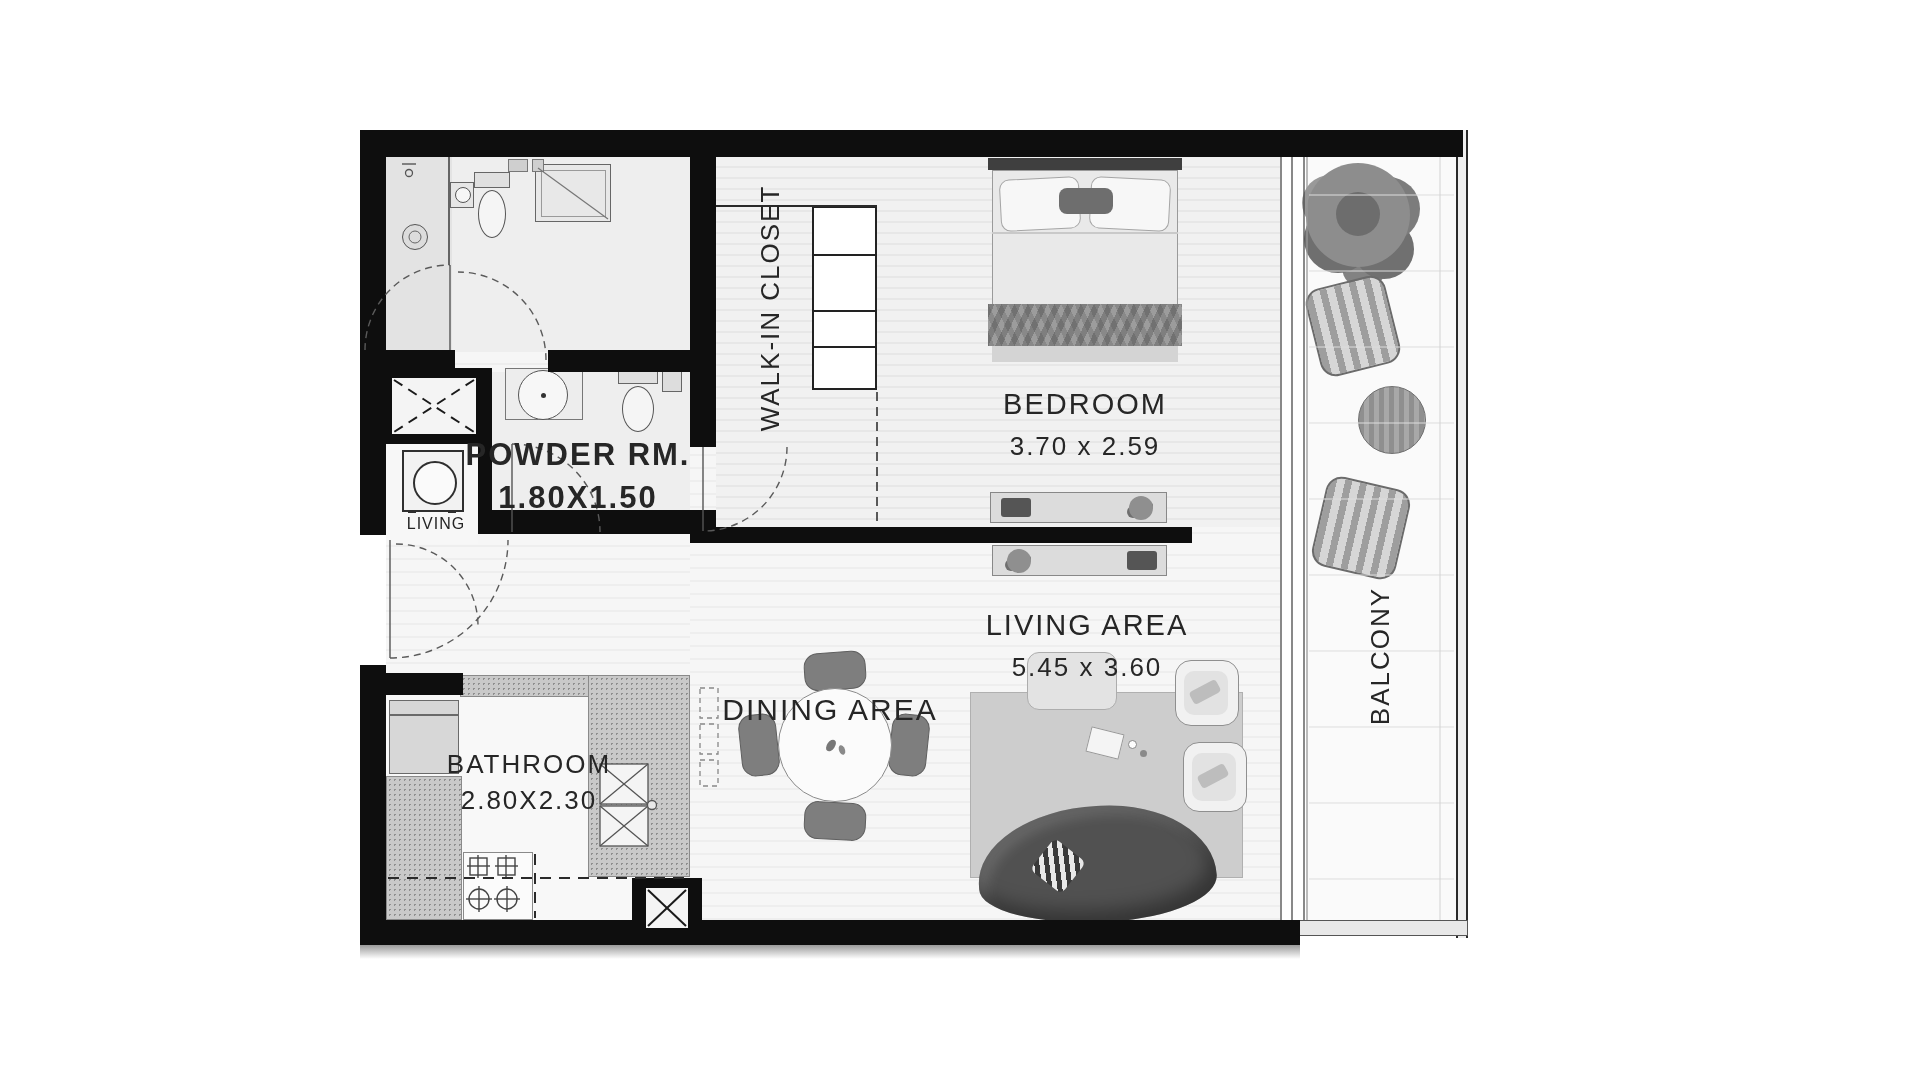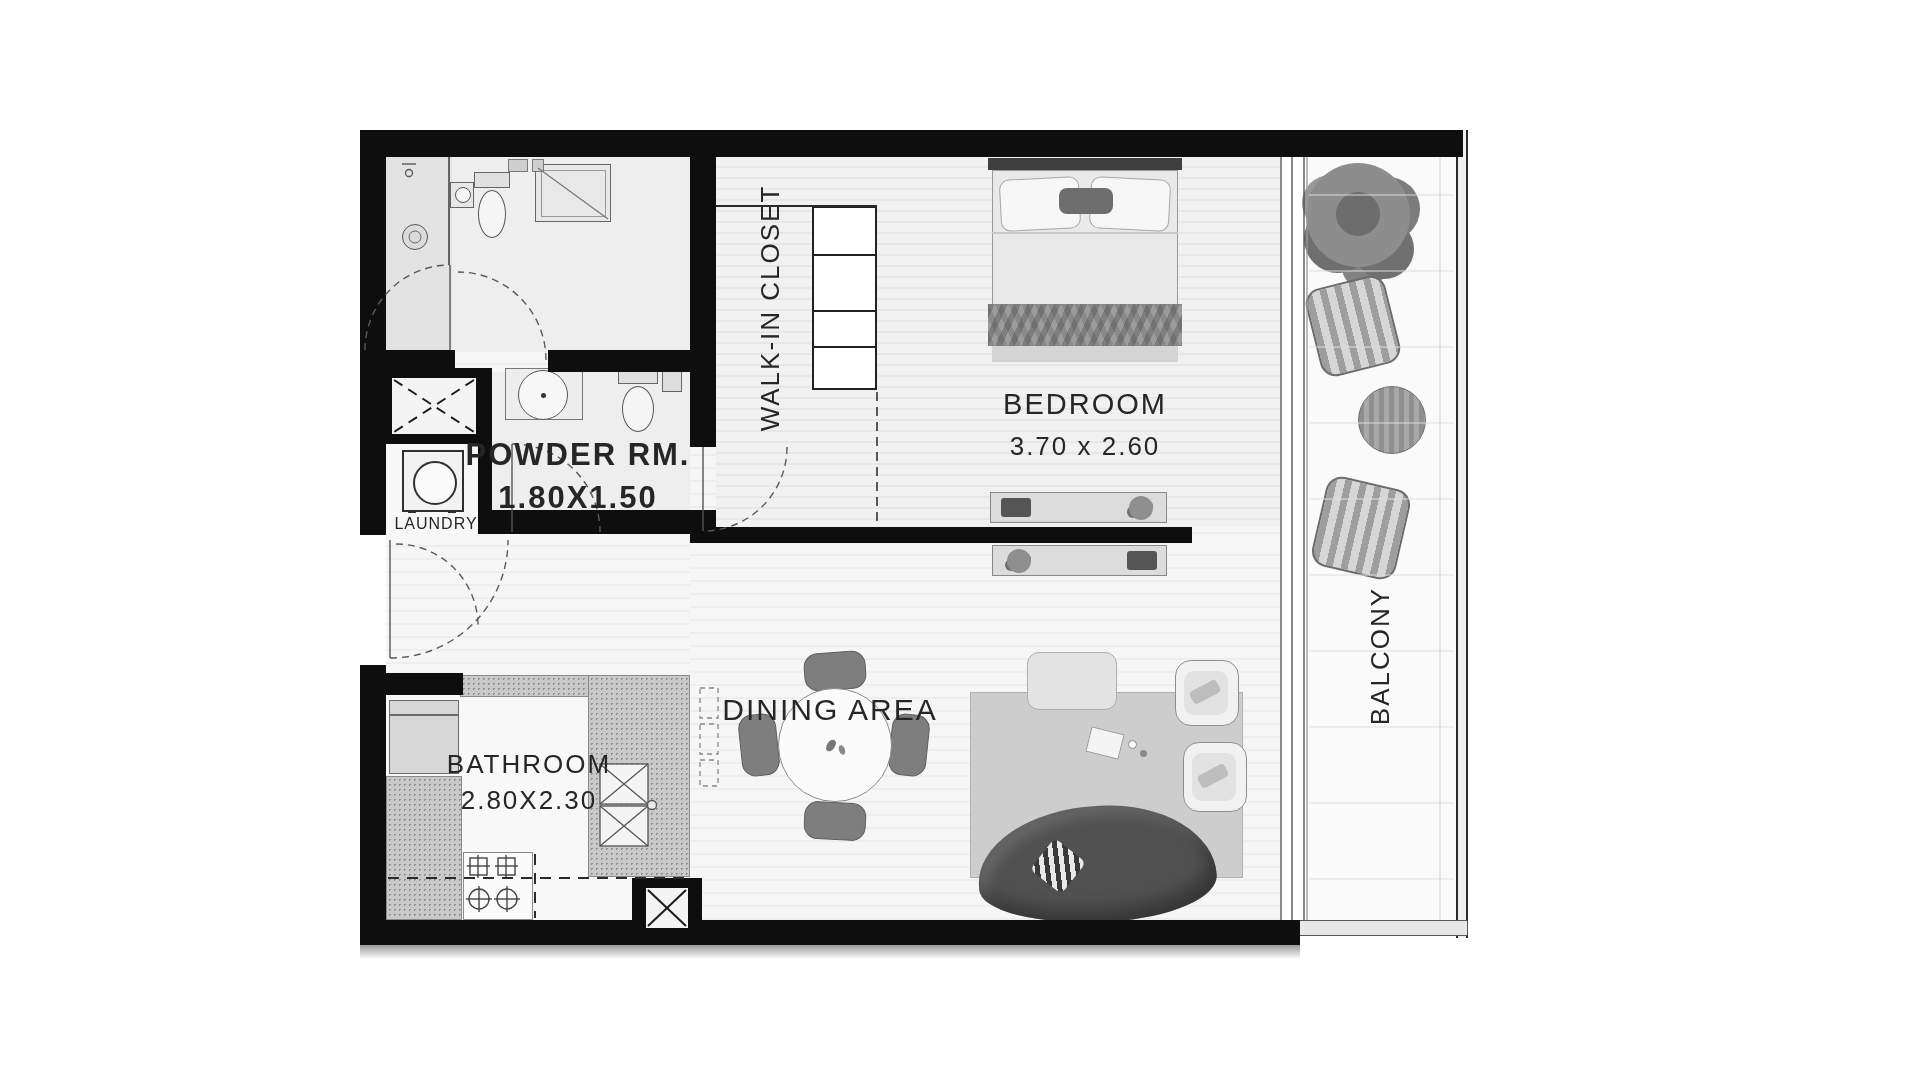--- a/index.html
+++ b/index.html
@@ -242,33 +242,37 @@
       <line x1="408" y1="512" x2="416" y2="512"></line>
         <line x1="448" y1="512" x2="456" y2="512"></line>
     </g>
   </svg>
 
   <div class="lbl vert sz26" style="left:770px;top:308px;">
     <span>WALK-IN CLOSET</span>
   </div>
   <div class="lbl sz29" style="left:1085px;top:425px;">
     <span>BEDROOM</span><br>
-    <span class="sz26">3.70 x 2.60</span>
+    <span class="sz26">3.70 x 2.59</span>
   </div>
   <div class="lbl sz23" style="left:578px;top:476px;">
     <span>POWDER RM.</span><br>
     <span>1.80X1.50</span>
   </div>
   <div class="lbl sz16" style="left:436px;top:524px;">
-    <span>LAUNDRY</span>
+    <span>LIVING</span>
   </div>
   <div class="lbl sz26" style="left:529px;top:782px;">
     <span>BATHROOM</span><br>
     <span>2.80X2.30</span>
   </div>
   <div class="lbl sz22" style="left:830px;top:710px;">
     <span>DINING AREA</span>
   </div>
+  <div class="lbl sz29" style="left:1087px;top:646px;">
+    <span>LIVING AREA</span><br>
+    <span class="sz26">5.45 x 3.60</span>
+  </div>
   <div class="lbl vert sz26" style="left:1380px;top:656px;">
     <span>BALCONY</span>
   </div>
 
 </div>
 
 </body></html>

